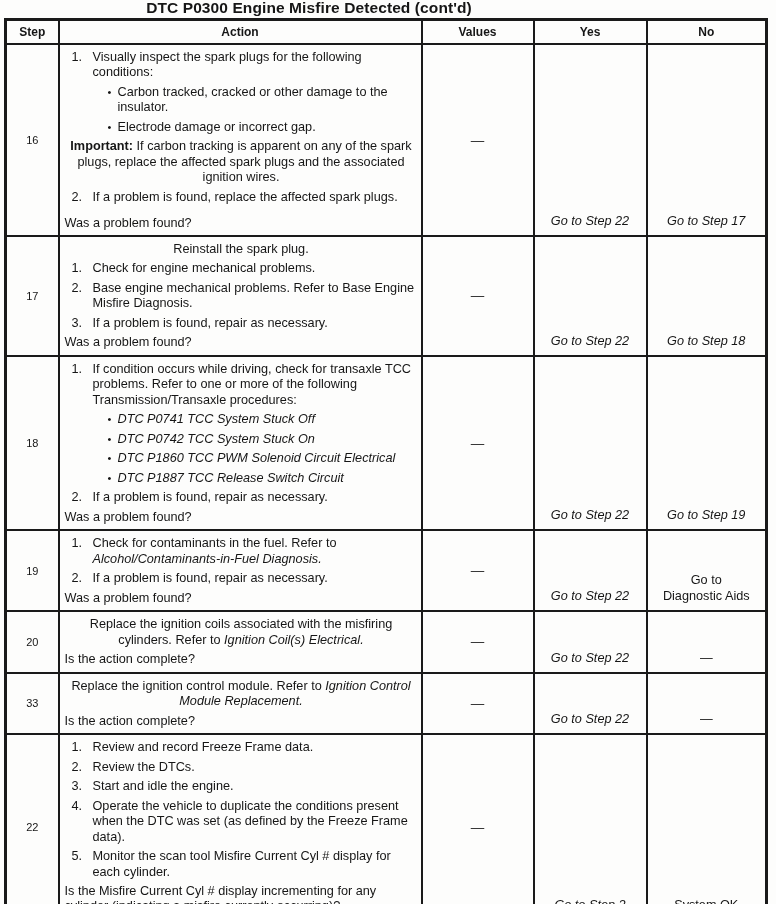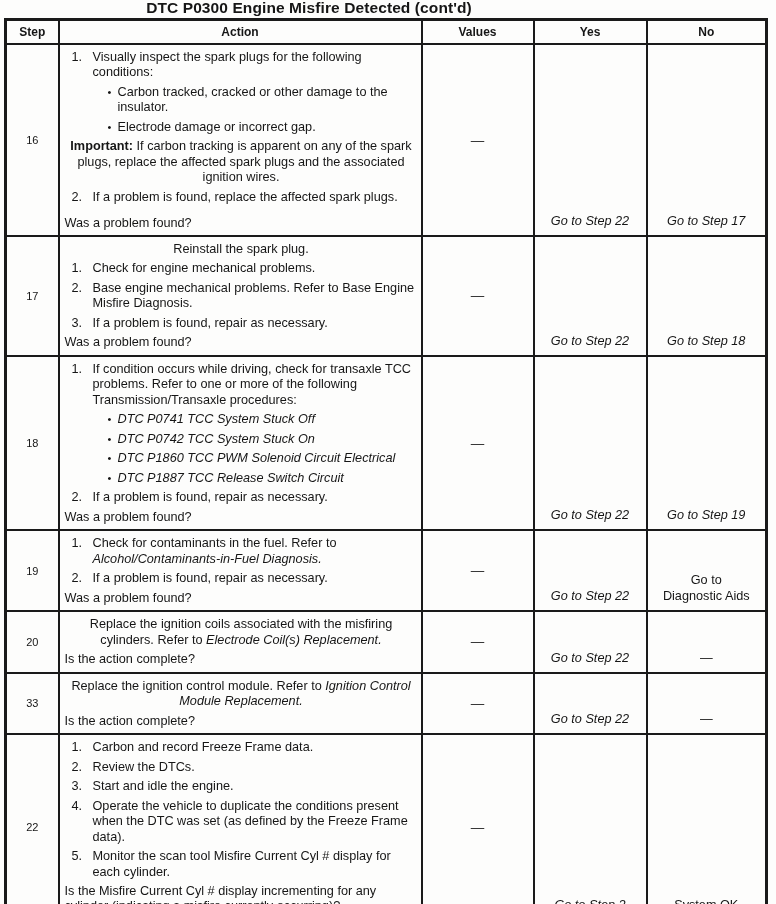--- a/index.html
+++ b/index.html
@@ -231,21 +231,21 @@
           </td>
           <td class="values-cell">—</td>
           <td class="yes-cell it">Go to Step 22</td>
           <td class="no-cell">Go to
 Diagnostic Aids</td>
         </tr>
         <tr>
           <td class="step-cell">20</td>
           <td class="action-cell">
             <div class="action-flex">
-              <div class="blk para"><span>Replace the ignition coils associated with the misfiring cylinders. Refer to </span><span class="it ">Electrode Coil(s) Replacement.</span></div>
+              <div class="blk para"><span>Replace the ignition coils associated with the misfiring cylinders. Refer to </span><span class="it ">Ignition Coil(s) Electrical.</span></div>
               <div class="question">Is the action complete?</div>
             </div>
           </td>
           <td class="values-cell">—</td>
           <td class="yes-cell it">Go to Step 22</td>
           <td class="no-cell">—</td>
         </tr>
         <tr>
           <td class="step-cell">33</td>
           <td class="action-cell">
@@ -257,21 +257,21 @@
           <td class="values-cell">—</td>
           <td class="yes-cell it">Go to Step 22</td>
           <td class="no-cell">—</td>
         </tr>
         <tr>
           <td class="step-cell">22</td>
           <td class="action-cell">
             <div class="action-flex">
               <div class="blk item-num">
                 <span class="n">1.</span>
-                <span class="txt"><span>Carbon and record Freeze Frame data.</span></span>
+                <span class="txt"><span>Review and record Freeze Frame data.</span></span>
               </div>
               <div class="blk item-num">
                 <span class="n">2.</span>
                 <span class="txt"><span>Review the DTCs.</span></span>
               </div>
               <div class="blk item-num">
                 <span class="n">3.</span>
                 <span class="txt"><span>Start and idle the engine.</span></span>
               </div>
               <div class="blk item-num">

